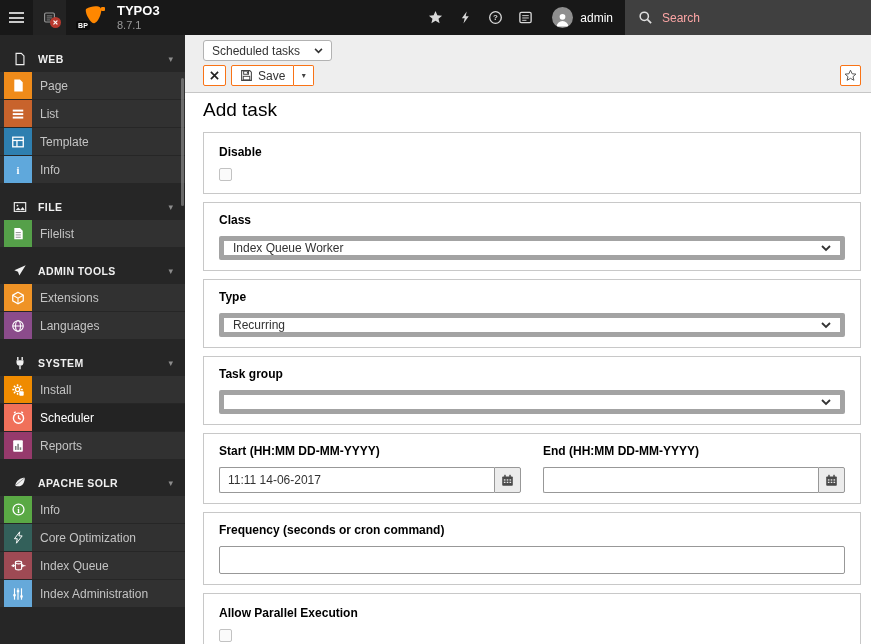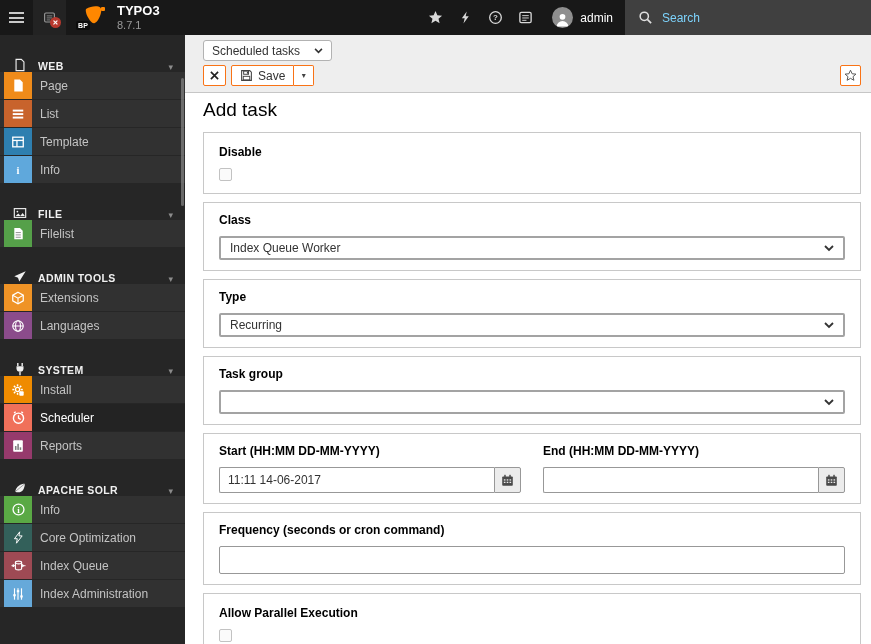--- a/index.html
+++ b/index.html
@@ -22,28 +22,28 @@
   .tb-name { font-size:13px; font-weight:bold; color:#fff; }
   .tb-version { font-size:11px; color:#9a9a9a; }
   .tb-icons { margin-left:auto; display:flex; }
   .tb-icons .tb-btn { width:30px; }
   .tb-user { height:35px; display:flex; align-items:center; gap:7px; padding:14px 12px; cursor:pointer; }
   .avatar { width:21px; height:21px; border-radius:50%; background:#8f8f8f; overflow:hidden;
             display:flex; align-items:flex-end; justify-content:center; }
   .tb-username { font-size:12px; color:#fff; }
   .tb-search { width:246px; height:35px; background:#404040; display:flex; align-items:center;
                gap:9px; padding-left:13px; cursor:text; }
-  .tb-search-label { font-size:12px; color:#7dd3fc; }
+  .tb-search-label { font-size:12px; color:#fca5a5; }
 
   
   .layout { display:flex; height:609px; }
 
   
   .sidebar { width:185px; background:#262626; flex-shrink:0; position:relative; overflow:hidden; }
-  .mm-header { display:flex; align-items:flex-end; height:27px; margin-top:10px; cursor:pointer; }
+  .mm-header { display:flex; align-items:center; height:27px; margin-top:10px; cursor:pointer; }
   .mm-hicon { width:30px; margin-left:5px; display:flex; align-items:center; justify-content:center; }
   .mm-header .lbl { font-size:10.5px; font-weight:bold; color:#f0f0f0; letter-spacing:.4px; margin-left:3px; }
   .mm-caret { margin-left:auto; margin-right:12px; color:#8c8c8c; font-size:9px; }
   .mm-item { display:flex; align-items:center; height:27px; background:#313131; margin-bottom:1px;
              padding-left:4px; cursor:pointer; }
   .mm-item .mm-icon { width:28px; height:27px; display:flex; align-items:center; justify-content:center; flex-shrink:0; }
   .mm-item .lbl { font-size:12px; color:#c3c3c3; margin-left:8px; white-space:nowrap; }
   .mm-item.active { background:#232323; }
   .mm-item.active .lbl { color:#ffffff; }
   .sb-scrollthumb { position:absolute; right:1px; top:43px; width:3px; height:128px;
@@ -66,21 +66,21 @@
   .btn-bookmark { margin-left:auto; width:21px; font-size:12px; color:#555; }
 
   .content { padding:2px 10px 0 18px; overflow:hidden; flex:1; }
   .page-title { font-size:19px; font-weight:400; color:#000; margin:4px 0 11px; }
 
   .fsec { border:1px solid #c8c8c8; background:#fff; margin-bottom:8px; padding:10px 15px; }
   .fsec.cb { padding:12px 15px; }
   .flabel { font-size:12px; font-weight:bold; color:#000; margin-bottom:9px; }
   .fcheckbox { width:13px; height:13px; border:1px solid #c2c2c2; border-radius:2px;
                background:#fbfbfb; cursor:pointer; }
-  .fselect { height:24px; border:2px solid #a3a3a3; border-radius:2px; background:#fff;
+  .fselect { height:24px; border:5px solid #a3a3a3; border-radius:2px; background:#fff;
              display:flex; align-items:center; justify-content:space-between; padding:0 9px;
              font-size:12px; color:#333; cursor:pointer; }
   .ftextinput { width:100%; height:28px; border:1px solid #989898; border-radius:2px;
                 padding:0 8px; font-size:12px; color:#333; font-family:"Liberation Sans", sans-serif; }
   .fcols { display:flex; gap:22px; }
   .fcol { flex:1; min-width:0; }
   .igroup { display:flex; }
   .ig-input { flex:1; min-width:0; height:26px; border:1px solid #989898; border-right:none;
               border-radius:2px 0 0 2px; padding:0 8px; font-size:12px; color:#333;
               font-family:"Liberation Sans", sans-serif; }

